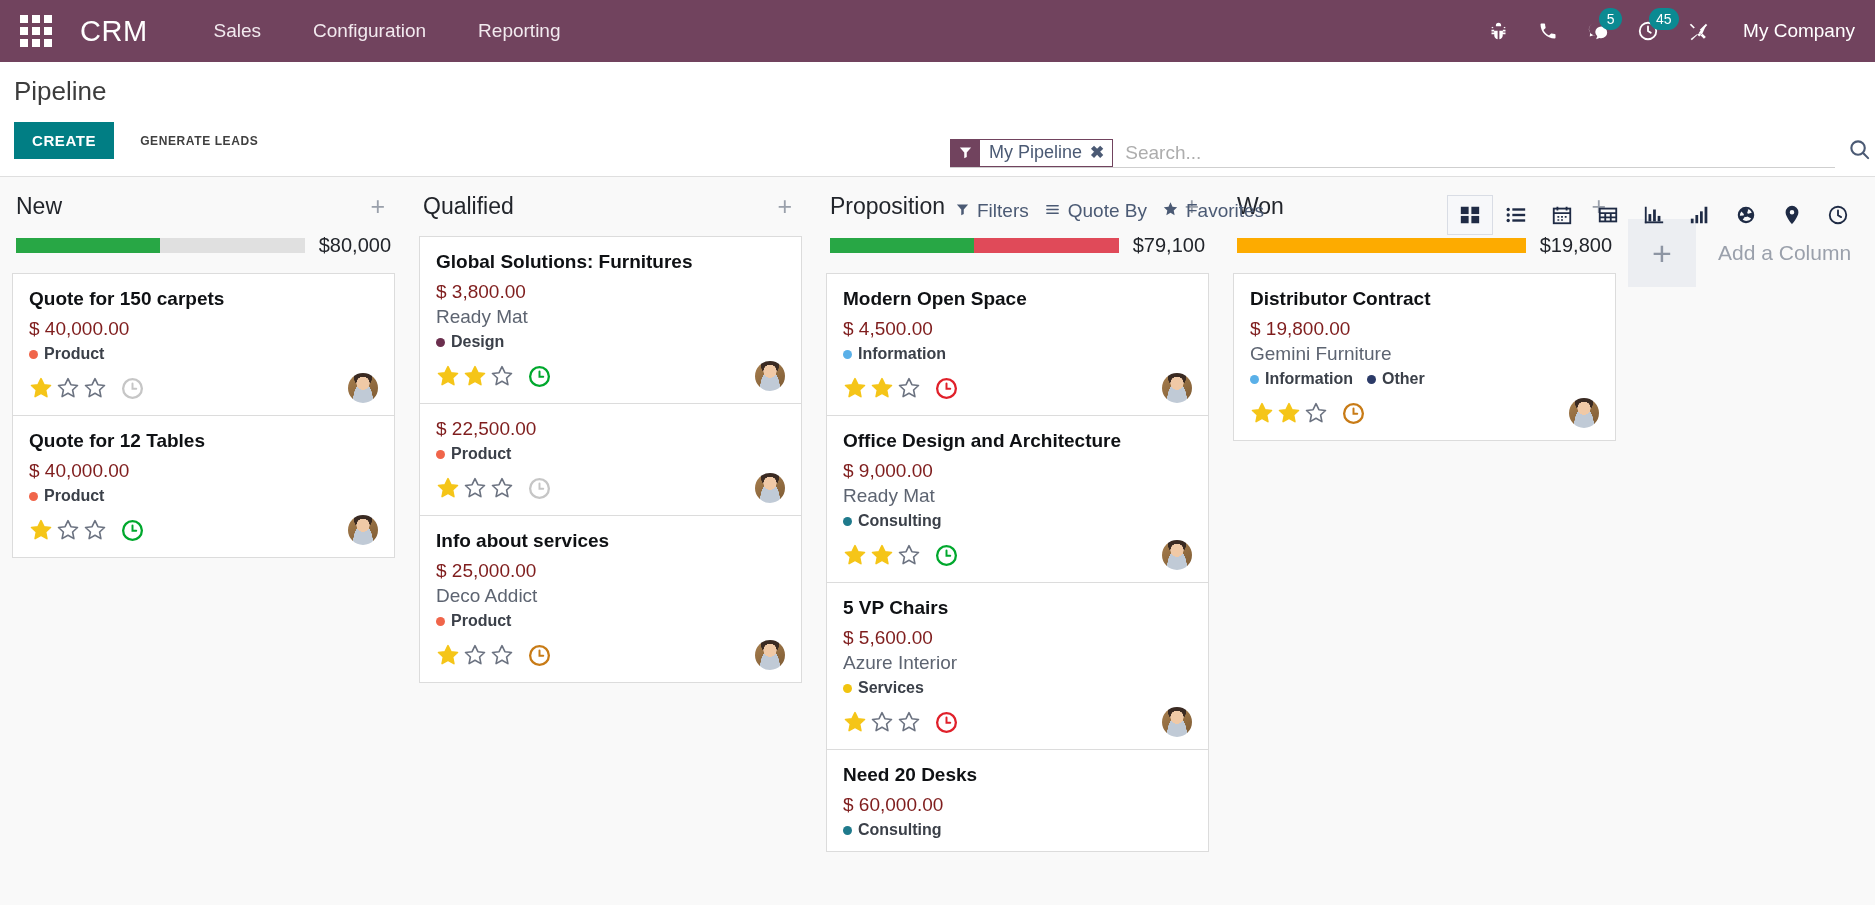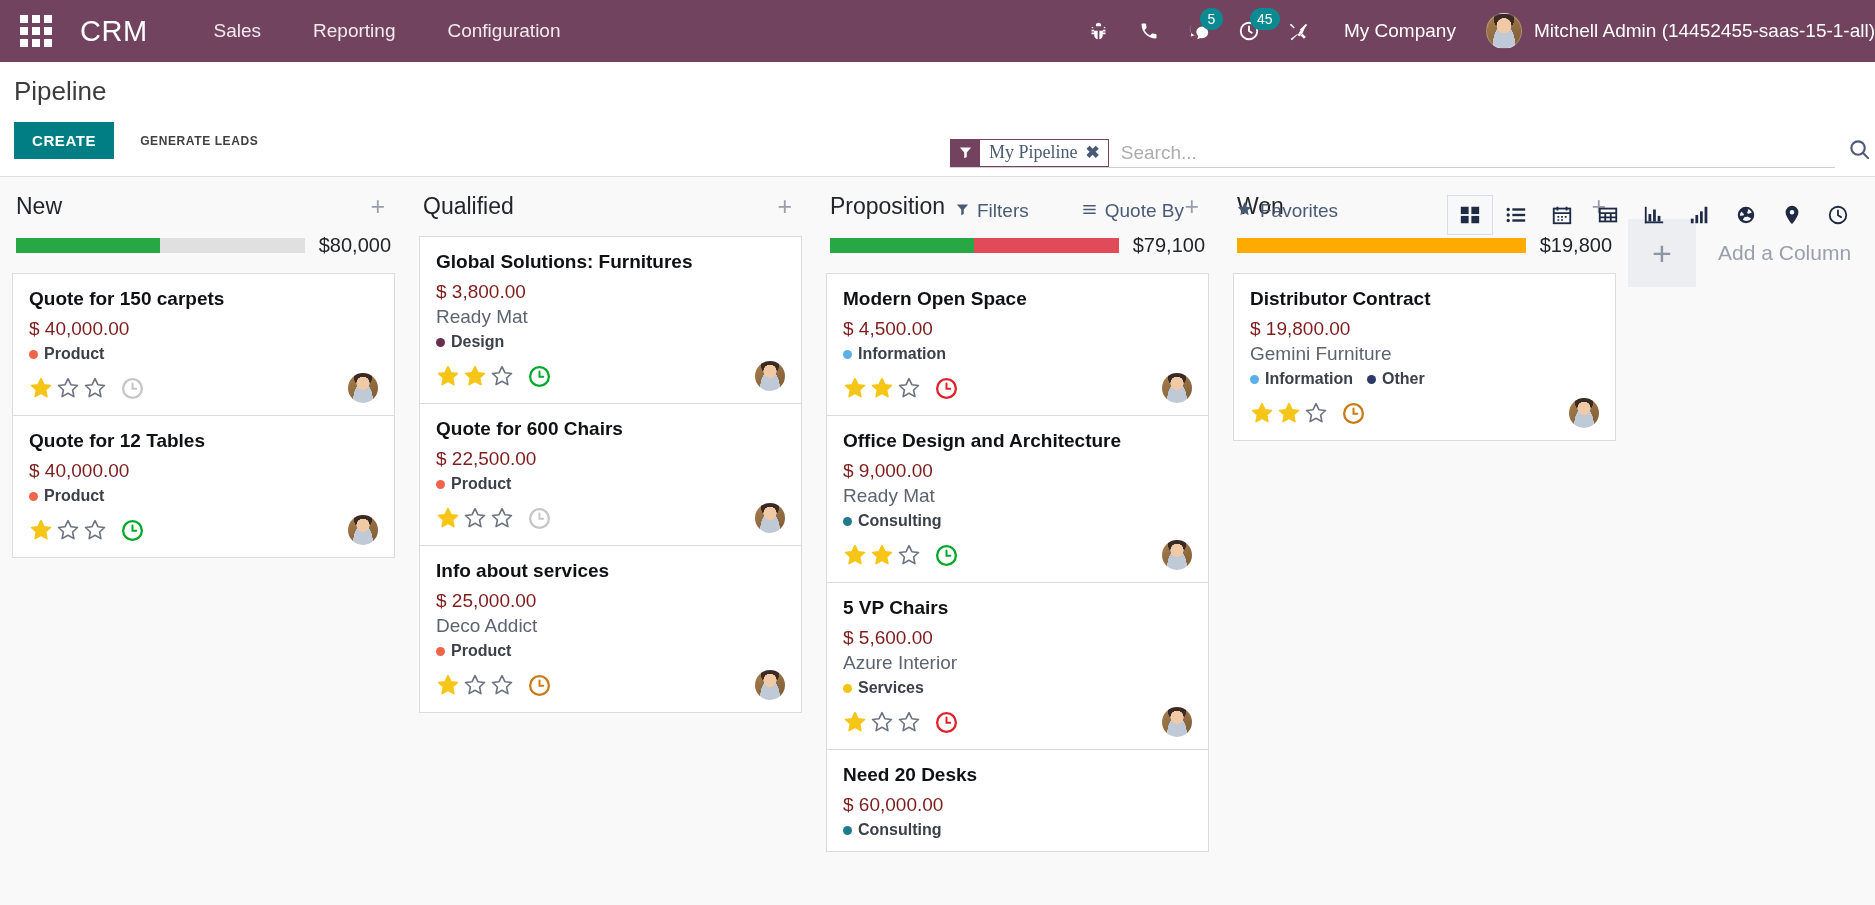--- a/index.html
+++ b/index.html
@@ -155,21 +155,20 @@
     border-bottom: 1px solid #cfcfcf;
     height: 30px;
   }
   .facet {
     display: flex; align-items: center;
     border: 1px solid #71435e;
     height: 28px;
     margin-right: 0px;
     background: #fff;
     cursor: pointer;
-    font-family: Liberation Serif, serif;
   }
   .facet-icon {
     background: #71435e;
     color: #fff;
     height: 26px;
     display: flex; align-items: center; justify-content: center;
     padding: 0 7px;
   }
   .facet-label {
     color: #4b5a74;
@@ -199,21 +198,21 @@
     position: absolute;
     right: -36px; top: 0px;
     color: #4b5a74;
   }
 
   
   .cp-menus {
     position: absolute;
     left: 955px; top: 138px;
     display: flex; align-items: center;
-    gap: 52px;
+    gap: 15px;
   }
   .cp-menu {
     display: flex; align-items: center; gap: 7px;
     color: #4b5a74;
     font-size: 19px;
     cursor: pointer;
   }
 
   
   .view-switcher {
@@ -384,22 +383,22 @@
       <i></i>
       <i></i>
       <i></i>
       <i></i>
       <i></i>
       <i></i>
       <i></i>
   </div>
   <div class="brand">CRM</div>
   <div class="menu-item">Sales</div>
+  <div class="menu-item">Configuration</div>
   <div class="menu-item">Reporting</div>
-  <div class="menu-item">Configuration</div>
 
   <div class="nav-right">
     <div class="nav-icon">
       <svg width="21" height="21" viewBox="0 0 24 24" fill="#ffffff">
         <path d="M12 2a3 3 0 0 0-3 3v1h6V5a3 3 0 0 0-3-3zm-5 6v2H4v2h3v1H4v2h3.2A5 5 0 0 0 11 20.9V11H7V8H6.5L5 6.5 3.9 7.6 5 8.7V8H7zm10 0h2v.7l1.1-1.1L19 6.5 17.5 8H17v3h-4v9.9A5 5 0 0 0 16.8 15H20v-2h-3v-1h3v-2h-3V8z"></path>
       </svg>
     </div>
     <div class="nav-icon">
       <svg width="20" height="20" viewBox="0 0 24 24" fill="#ffffff">
         <path d="M6.6 10.8c1.4 2.8 3.8 5.1 6.6 6.6l2.2-2.2c.3-.3.7-.4 1-.2 1.2.4 2.4.6 3.6.6.6 0 1 .4 1 1V20c0 .6-.4 1-1 1C10.6 21 3 13.4 3 4c0-.6.4-1 1-1h3.5c.6 0 1 .4 1 1 0 1.3.2 2.5.6 3.6.1.4 0 .8-.2 1l-2.3 2.2z"></path>
@@ -419,24 +418,20 @@
       </svg>
       <span class="badge">45</span>
     </div>
     <div class="nav-icon">
       <svg width="21" height="21" viewBox="0 0 24 24" fill="#ffffff">
         <path d="M3.5 3l4.3 4.3-1.4 1.4L2 4.4 3.5 3zM21 4.4l-8.6 8.6 2.6 2.6 1.4-1.4 4 4-2.2 2.2-4-4-1.4 1.4-2.6-2.6L3 20.6 4.4 22l8.7-8.7 2.6 2.6"></path>
         <path d="M20.5 3l-7 7 1.6 1.6 7-7a5 5 0 0 1-1.6-1.6z"></path>
       </svg>
     </div>
     <div class="company-name">My Company</div>
-    <div class="user-block">
-      <div class="avatar-nav"></div>
-      <span class="user-name">Mitchell Admin (14452455-saas-15-1-all)</span>
-    </div>
   </div>
 </div>
 
 <div class="control-panel">
   <div class="cp-title">Pipeline</div>
 
   <div class="cp-buttons">
     <button class="btn-create">CREATE</button>
     <button class="btn-genleads">GENERATE LEADS</button>
   </div>
@@ -651,21 +646,20 @@
             </span>
             <span class="activity-clock">
               <svg width="25" height="25" viewBox="0 0 24 24" fill="none" stroke="#00a82d" stroke-width="2.2">
                 <circle cx="12" cy="12" r="9"></circle>
                 <path d="M12 7.2v5h3.6" stroke-linecap="round" stroke-width="1.9"></path>
               </svg>
             </span>
             <span class="card-avatar"></span>
           </div>
         </div><div class="card">
-          <div class="card-title">Quote for 600 Chairs</div>
           <div class="card-amount">$ 22,500.00</div>
           <div class="card-tags">
             <span class="tag">
               <span class="dot" style="background:#f0654a"></span>
               <span>Product</span>
             </span>
           </div>
           <div class="card-footer">
             <span class="stars">
               <svg class="star" viewBox="0 0 24 24" fill="#f5c518" stroke="#f5c518" stroke-width="1.6" stroke-linejoin="round">

